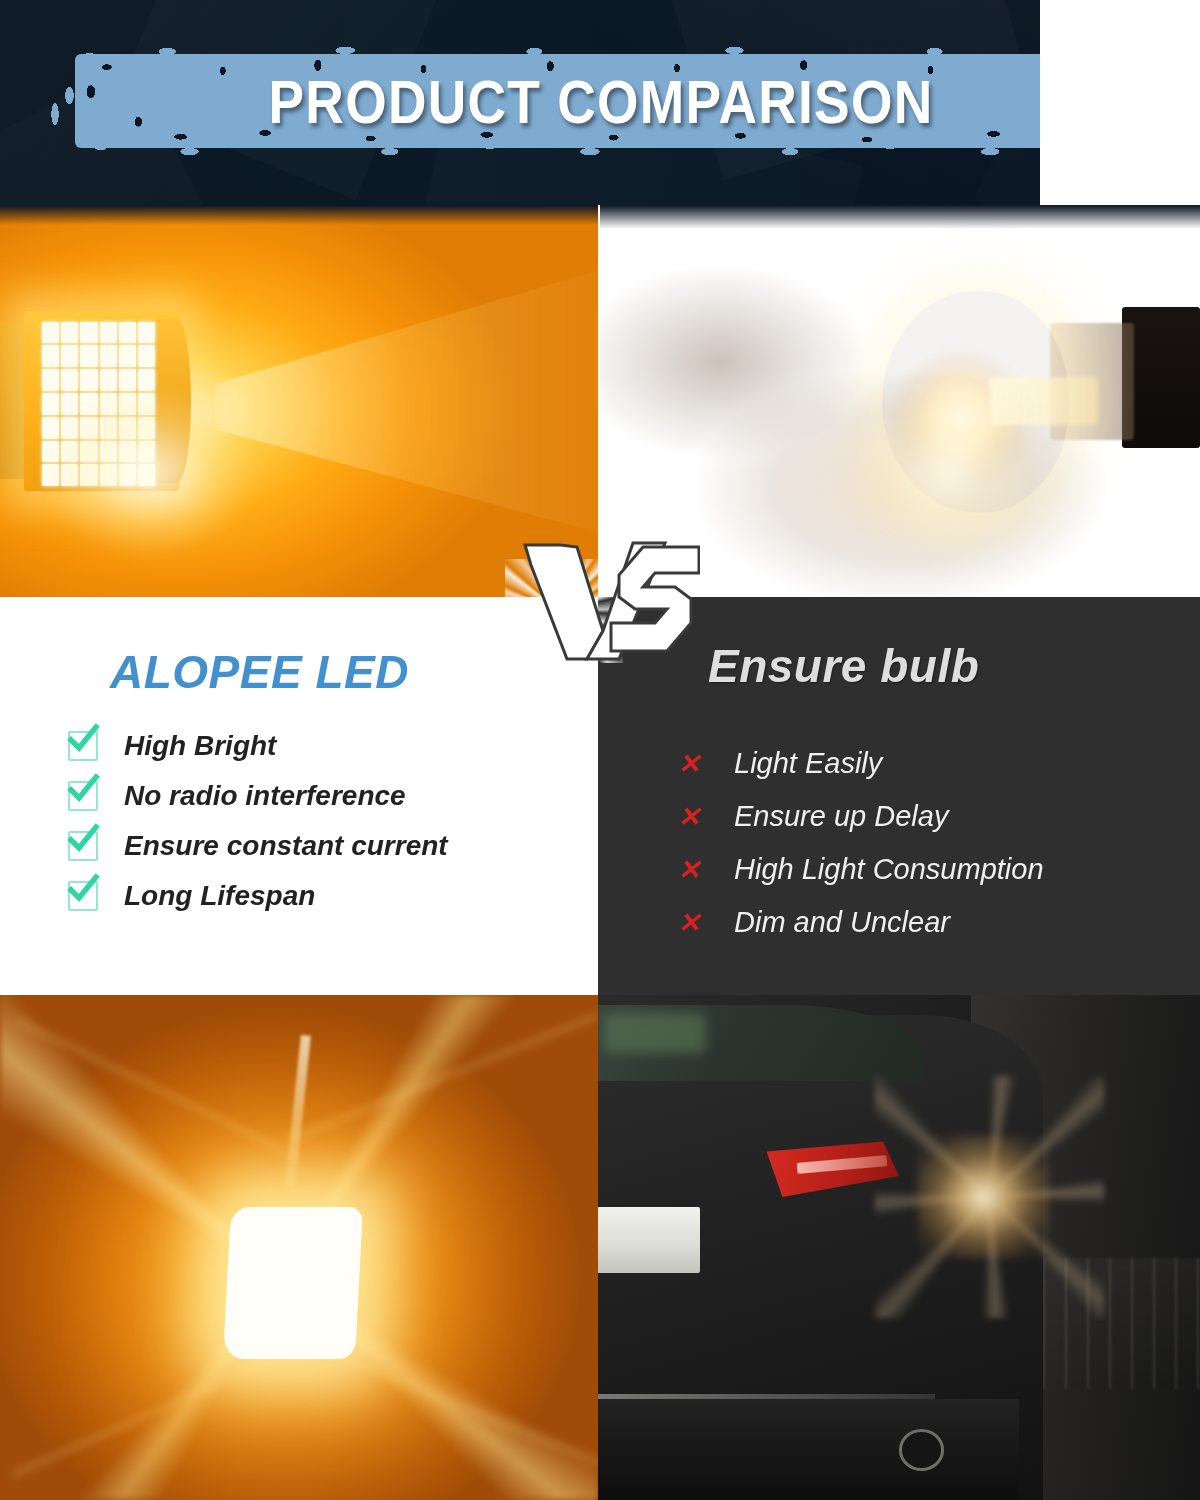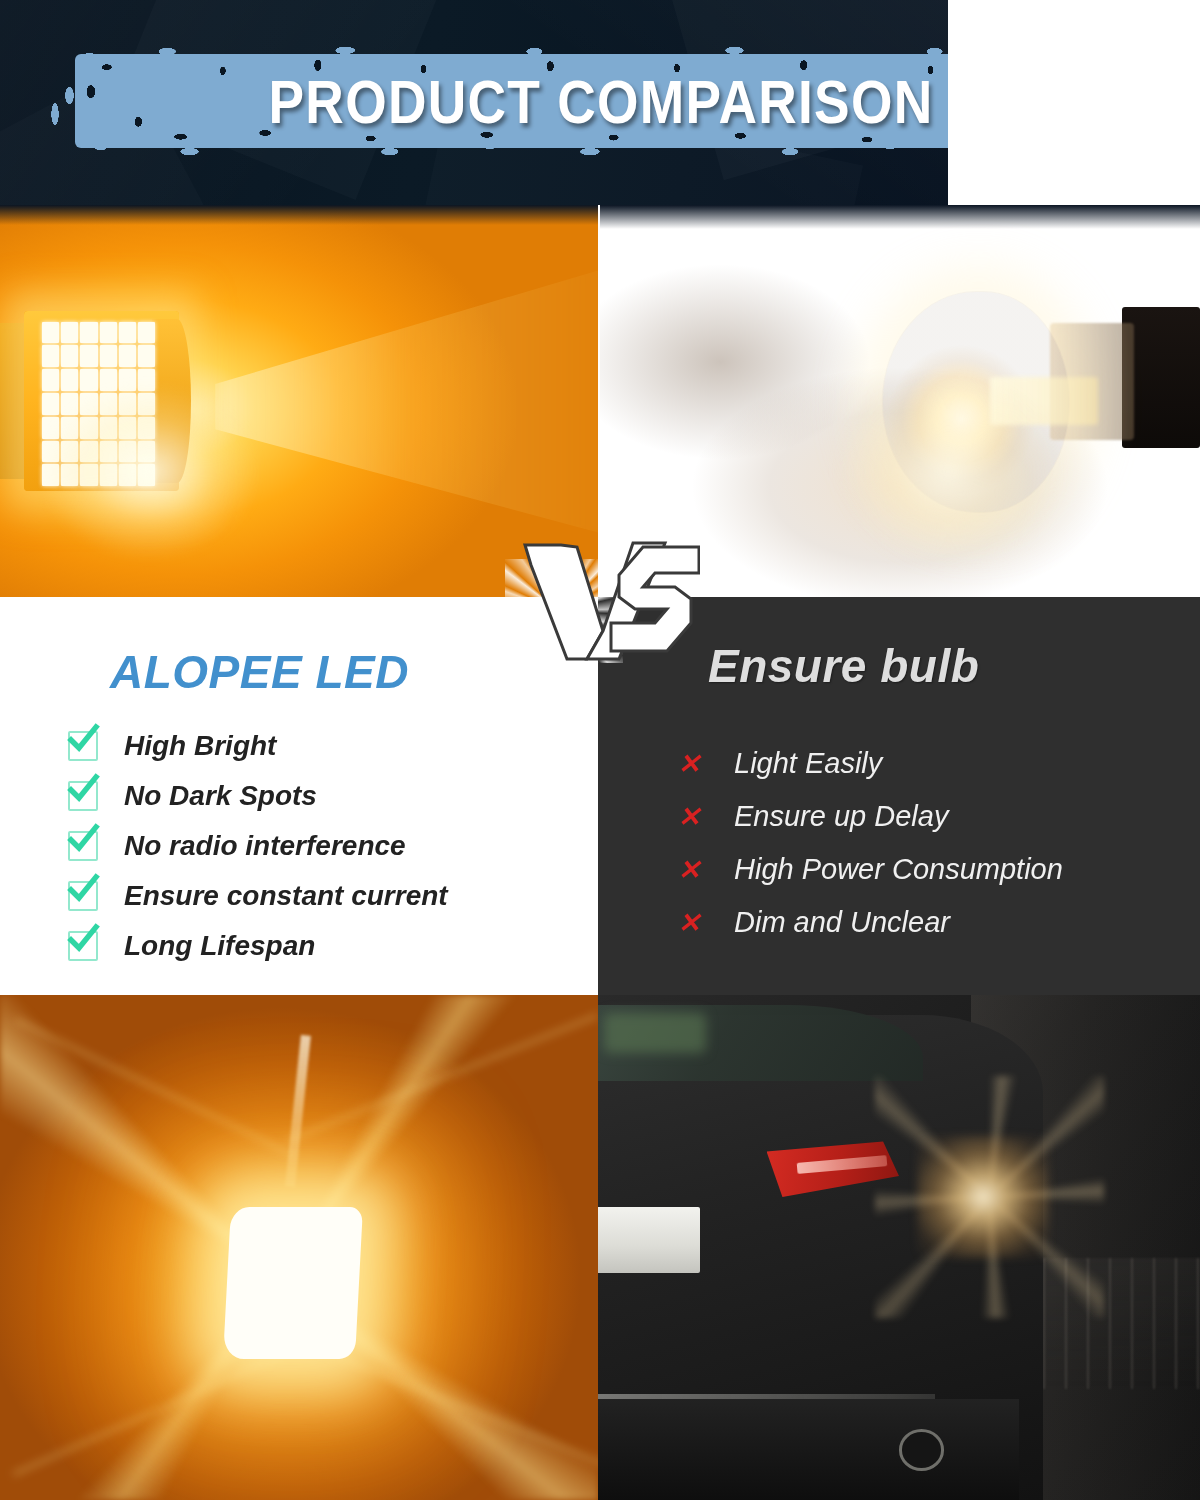--- a/index.html
+++ b/index.html
@@ -16,21 +16,21 @@
     width: 1200px;
     height: 1500px;
     overflow: hidden;
     background: #ffffff;
   }
 
   
   .header {
     position: absolute;
     left: 0; top: 0;
-    width: 948px;
+    width: 1040px;
     height: 205px;
     background:
       linear-gradient(127deg, rgba(255,255,255,0.035) 0%, rgba(255,255,255,0) 42%),
       linear-gradient(215deg, rgba(255,255,255,0.030) 0%, rgba(255,255,255,0) 38%),
       linear-gradient(100deg, #081420 0%, #0b1a26 45%, #071220 100%);
     overflow: hidden;
   }
   .hdr-facet {
     position: absolute;
     background: rgba(255,255,255,0.022);
@@ -711,28 +711,20 @@
               </svg>
           </span>
           <span class="feature-label">High Bright</span>
         </li>
         <li class="feature-item">
           <span class="check-icon">
             <svg viewBox="0 0 34 34">
                 <path d="M5 17 L13 25 L30 4" fill="none" stroke="#2fd6a4" stroke-width="5.5" stroke-linecap="square" stroke-linejoin="miter"></path>
               </svg>
           </span>
-          <span class="feature-label">No Dark Spots</span>
-        </li>
-        <li class="feature-item">
-          <span class="check-icon">
-            <svg viewBox="0 0 34 34">
-                <path d="M5 17 L13 25 L30 4" fill="none" stroke="#2fd6a4" stroke-width="5.5" stroke-linecap="square" stroke-linejoin="miter"></path>
-              </svg>
-          </span>
           <span class="feature-label">No radio interference</span>
         </li>
         <li class="feature-item">
           <span class="check-icon">
             <svg viewBox="0 0 34 34">
                 <path d="M5 17 L13 25 L30 4" fill="none" stroke="#2fd6a4" stroke-width="5.5" stroke-linecap="square" stroke-linejoin="miter"></path>
               </svg>
           </span>
           <span class="feature-label">Ensure constant current</span>
         </li>
@@ -753,21 +745,21 @@
         <li class="feature-item">
           <span class="x-icon">✕</span>
           <span class="feature-label">Light Easily</span>
         </li>
         <li class="feature-item">
           <span class="x-icon">✕</span>
           <span class="feature-label">Ensure up Delay</span>
         </li>
         <li class="feature-item">
           <span class="x-icon">✕</span>
-          <span class="feature-label">High Power Consumption</span>
+          <span class="feature-label">High Light Consumption</span>
         </li>
         <li class="feature-item">
           <span class="x-icon">✕</span>
           <span class="feature-label">Dim and Unclear</span>
         </li>
       </ul>
     </div>
   </div>
 
   <div class="vs-badge">

